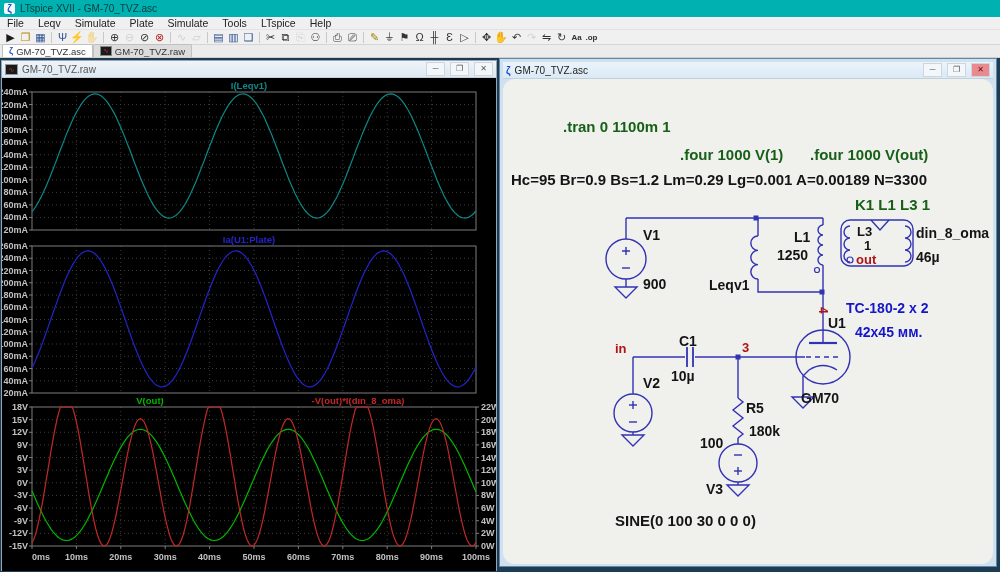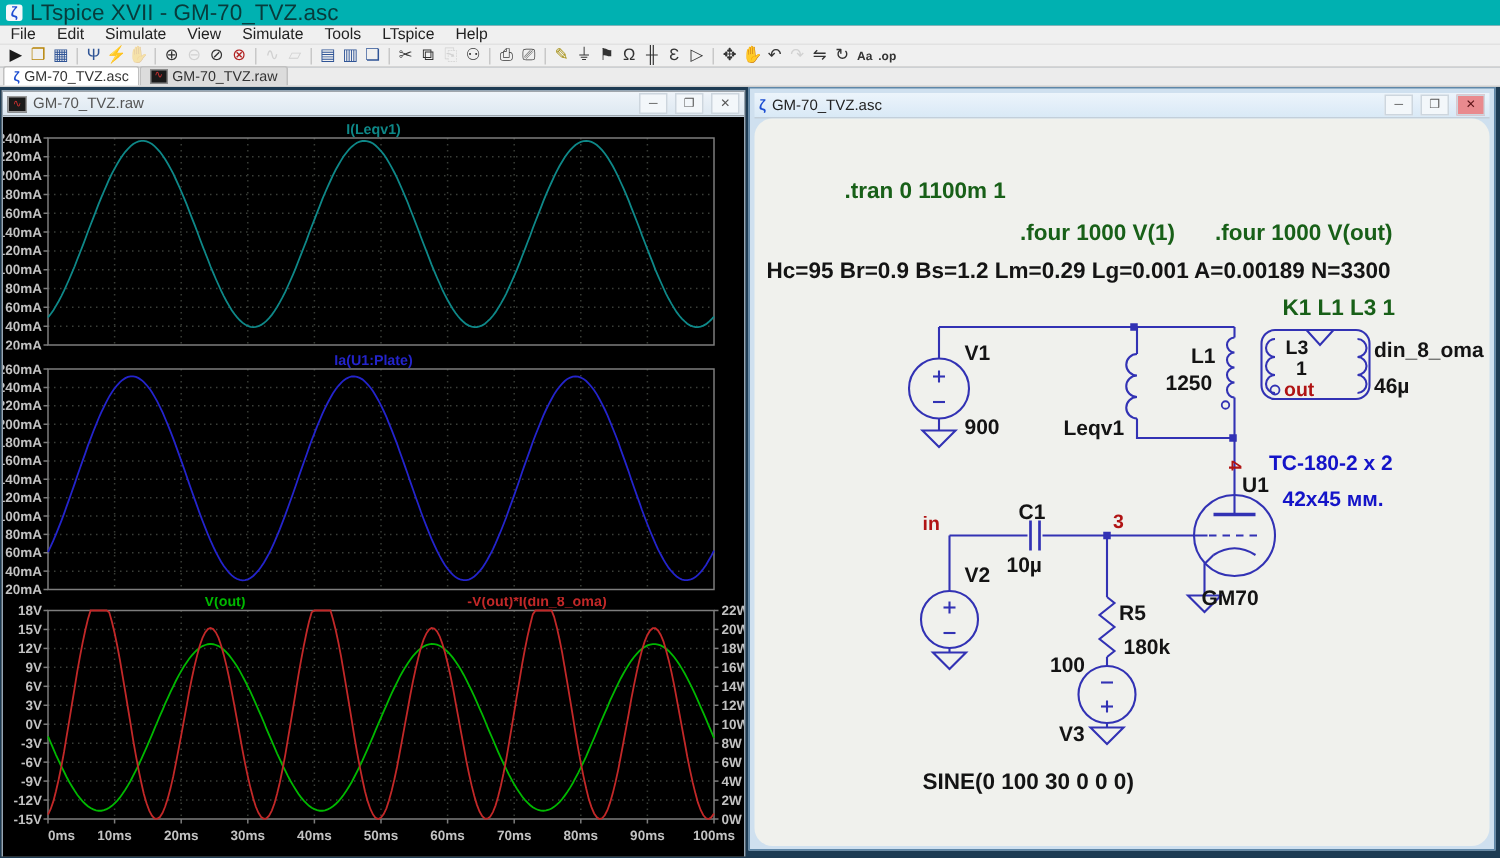--- a/index.html
+++ b/index.html
@@ -3,21 +3,21 @@
 <meta charset="utf-8">
 <style>
   html,body{margin:0;padding:0;background:#444;}
   #screen{position:relative;width:1000px;height:572px;overflow:hidden;
           font-family:"Liberation Sans",sans-serif;background:#1d3b53;-webkit-font-smoothing:antialiased;}
   
   .titlebar{position:absolute;left:0;top:0;width:1000px;height:17px;background:#00b1b1;
             display:flex;align-items:center;gap:5px;padding-left:4px;box-sizing:border-box;}
   .titlebar .appicon{width:11px;height:11px;background:#f4f8fb;border-radius:2px;color:#1d4ed2;
             font-size:10px;line-height:11px;text-align:center;font-weight:bold;}
-  .titlebar .title{font-size:15px;color:#073c3c;}
+  .titlebar .title{font-size:10px;color:#073c3c;}
   .menubar{position:absolute;left:0;top:17px;width:1000px;height:13px;background:#f0f0f0;
            display:flex;align-items:center;border-bottom:1px solid #e2e2e2;box-sizing:border-box;}
   .menubar .mi{font-size:10.5px;color:#222;padding:9px 7px;}
   .toolbar{position:absolute;left:0;top:30px;width:1000px;height:15px;background:#f0f0f0;
            display:flex;align-items:center;border-bottom:1px solid #d5d5d5;box-sizing:border-box;padding-left:3px;}
   .toolbar .tbtn{width:15px;height:13px;font-size:11px;line-height:13px;text-align:center;cursor:default;}
   .toolbar .tbtn.small{font-size:8px;font-weight:bold;}
   .toolbar .sep{width:1px;height:11px;background:#c8c8c8;margin:0 3px;}
   .toolbar .disabled{opacity:.35;}
   .tabbar{position:absolute;left:0;top:45px;width:1000px;height:13px;background:#ececec;
@@ -47,23 +47,23 @@
 </head>
 <body>
 
 <div id="screen">
   <div class="titlebar">
     <span class="appicon">ζ</span>
     <span class="title">LTspice XVII - GM-70_TVZ.asc</span>
   </div>
   <div class="menubar" id="menubar">
       <span class="mi">File</span>
-      <span class="mi">Edit</span>
+      <span class="mi">Leqv</span>
       <span class="mi">Simulate</span>
-      <span class="mi">View</span>
+      <span class="mi">Plate</span>
       <span class="mi">Simulate</span>
       <span class="mi">Tools</span>
       <span class="mi">LTspice</span>
       <span class="mi">Help</span>
     </div>
   <div class="toolbar" id="toolbar">
       <span class="tbtn" style="color: rgb(26, 26, 26);">▶</span>
       <span class="tbtn" style="color: rgb(184, 134, 11);">❐</span>
       <span class="tbtn" style="color: rgb(47, 84, 150);">▦</span>
       <span class="sep"></span>

